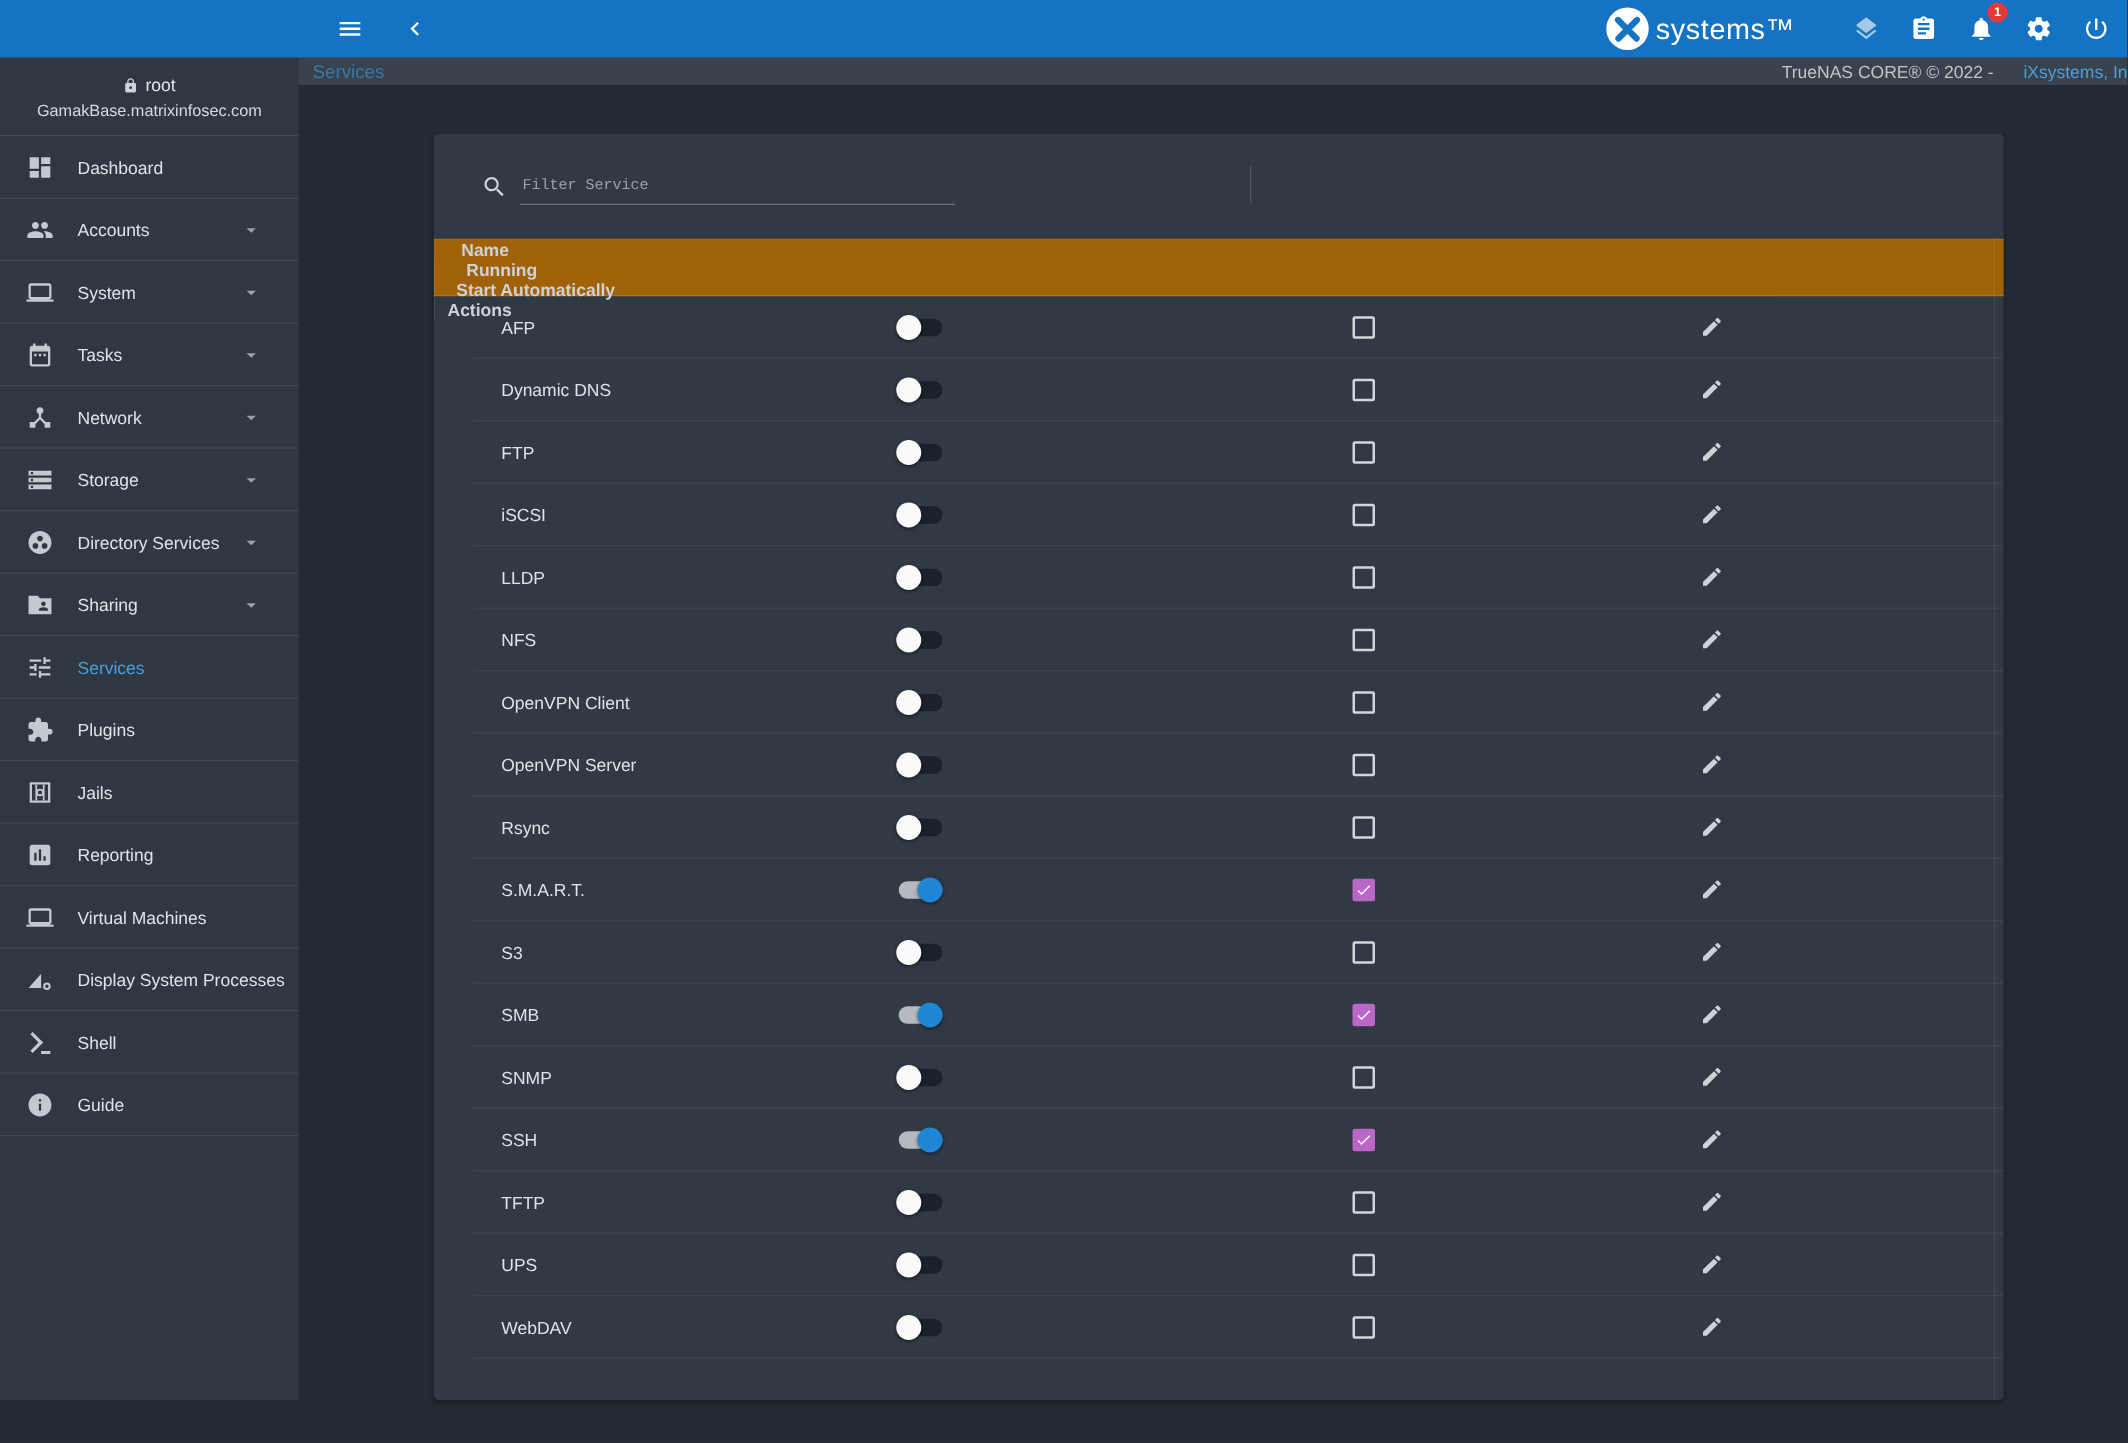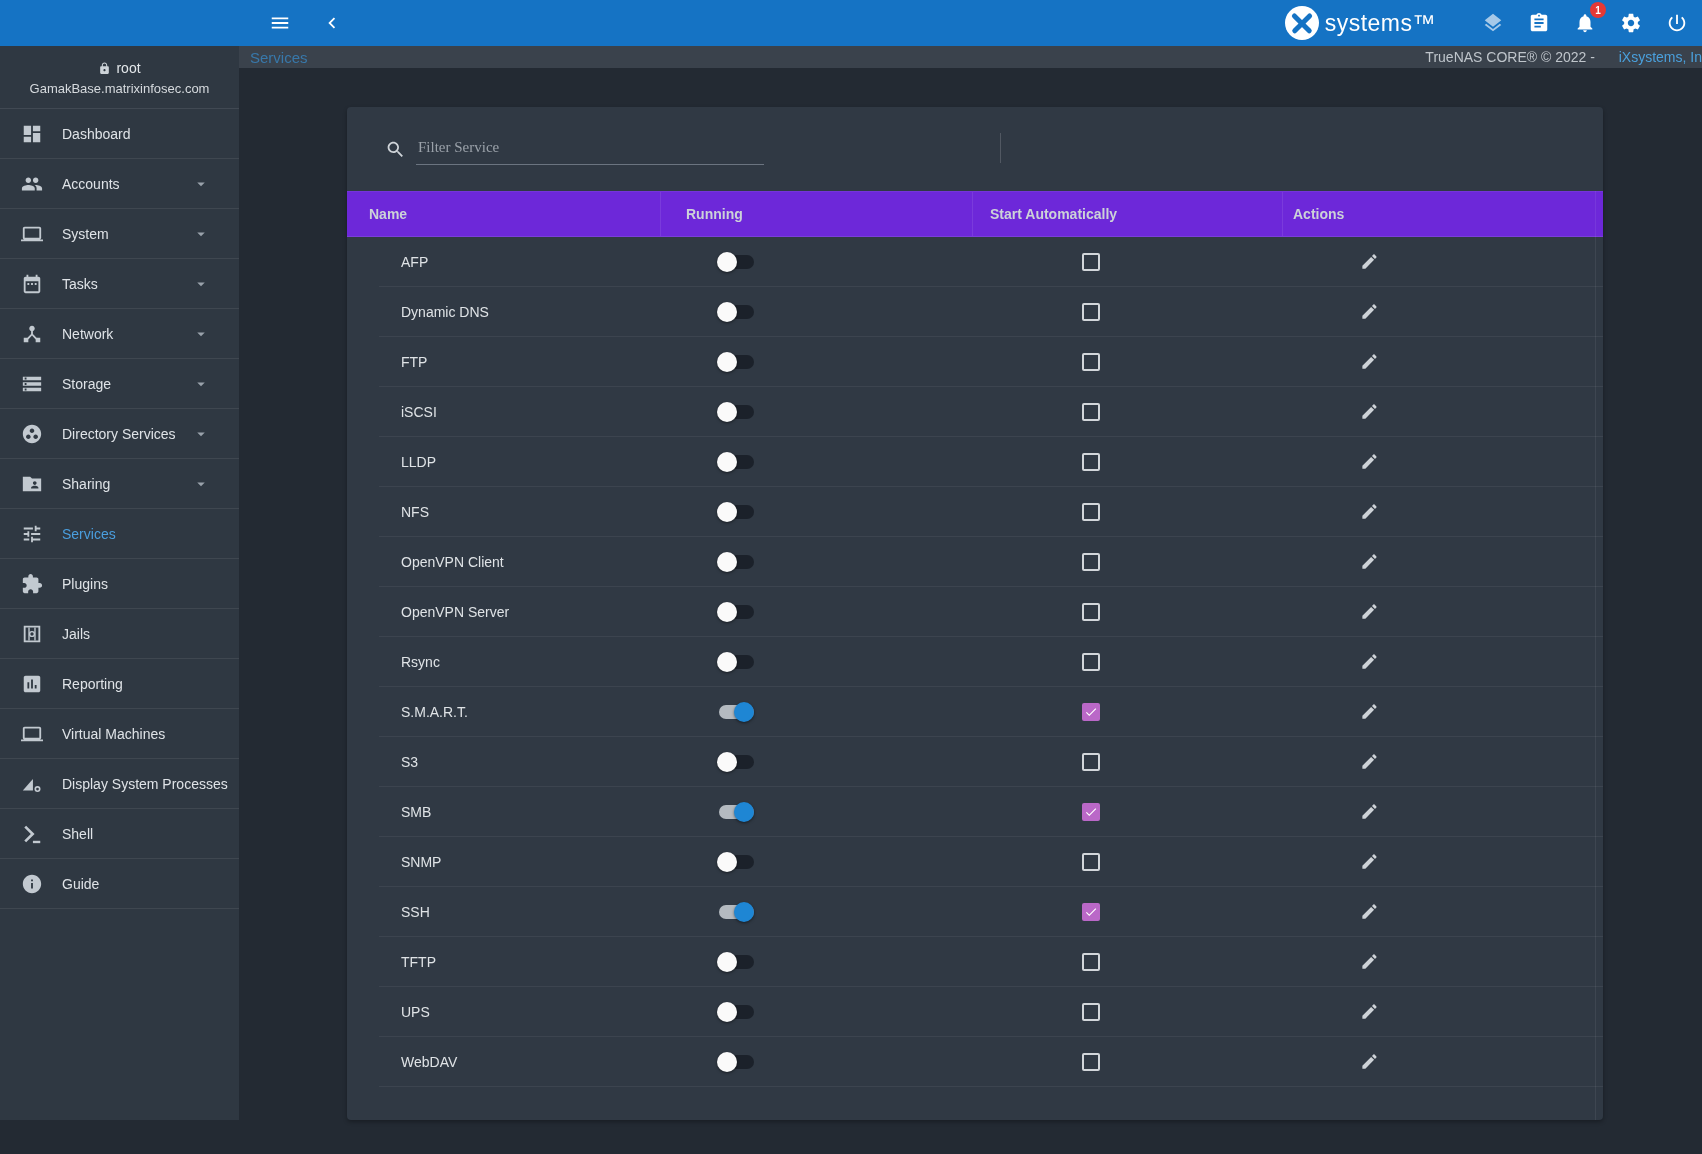--- a/index.html
+++ b/index.html
@@ -61,29 +61,29 @@
   .card { background:#303944; border-radius:4px; height:1013px; position:relative;
     box-shadow:0 2px 4px rgba(0,0,0,.3); overflow:hidden; }
   .card:after { content:""; position:absolute; top:84px; bottom:0; right:7px;
     width:1px; background:rgba(255,255,255,.07); }
 
   
   .filter-row { height:84px; display:flex; align-items:center; padding:0 0 0 38px; position:relative; }
   .filter-row .search-ic { color:#cfd4d9; margin-right:10px; display:flex; }
   .filter-row .search-ic svg { width:21px; height:21px; fill:currentColor; }
   .filter-input { width:348px; background:transparent; border:none;
-    border-bottom:1px solid #6b7480; color:#dfe3e7; font-size:15px; padding:6px 2px 8px;
-    font-family:Liberation Serif, serif; outline:none; }
+    border-bottom:1px solid #6b7480; color:#dfe3e7; font-size:12px; padding:6px 2px 8px;
+    font-family:Liberation Mono, monospace; outline:none; }
   .filter-input::placeholder { color:#9aa1a9; opacity:1; }
   .filter-divider { position:absolute; left:653px; top:26px; height:30px; width:1px;
     background:rgba(255,255,255,.16); }
 
   
-  .thead { height:46px; display:flex; background:#6d28d9; border-top:1px solid rgba(255,255,255,.06);
-    border-bottom:1px solid rgba(255,255,255,.1); }
+  .thead { height:46px; display:flex; background:#a16207; border-top:1px solid rgba(255,255,255,.06);
+    border-bottom:1px solid rgba(255,255,255,.1);flex-direction:column; }
   .th { display:flex; align-items:center; font-size:14px; font-weight:700; color:#ccd2d8; }
   .col-name { width:313px; padding-left:22px; }
   .col-run  { width:312px; padding-left:25px; border-left:1px solid rgba(255,255,255,.09); }
   .col-auto { width:310px; padding-left:17px; border-left:1px solid rgba(255,255,255,.09); }
   .col-act  { flex:1; padding-left:10px; border-left:1px solid rgba(255,255,255,.09); }
 
   .tbody .trow { height:50px; display:flex; align-items:flex-end;
     border-bottom:1px solid rgba(255,255,255,.06);margin-left:32px; }
   .td { display:flex; align-items:center; height:100%; }
   .td.col-run, .td.col-auto, .td.col-act { border-left:none; }

